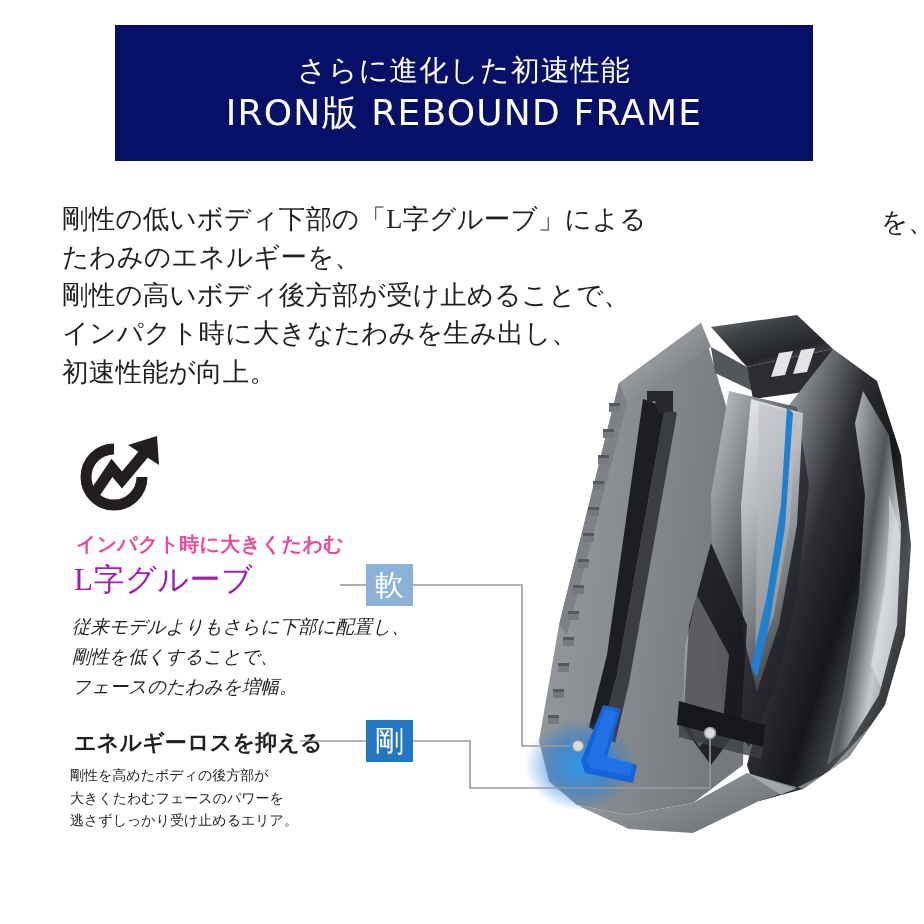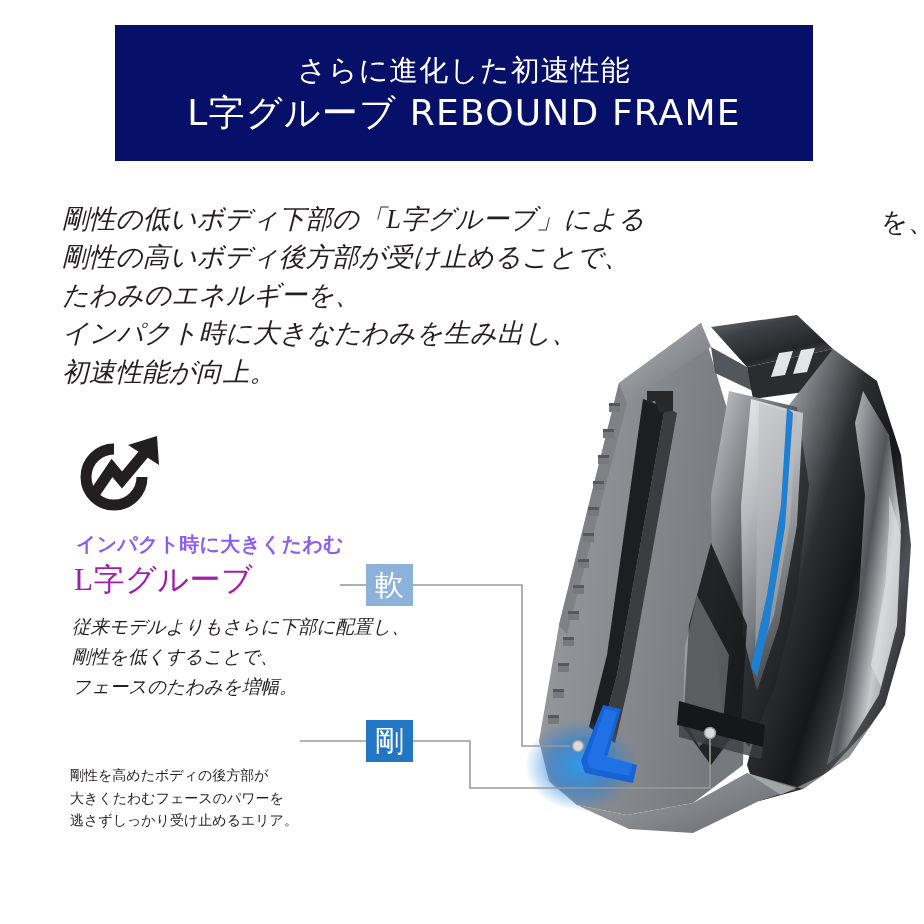--- a/index.html
+++ b/index.html
@@ -29,35 +29,35 @@
     font-family:"DejaVu Sans","Liberation Sans",sans-serif;
     font-size:36px;font-weight:400;letter-spacing:1.2px;line-height:1.1;
   }
 
   
   .lead{
     position:absolute;left:62px;top:197px;width:660px;
     font-size:26.5px;line-height:1.44;letter-spacing:.2px;
     color:#231f20;font-weight:400;
   }
-  .lead div{white-space:nowrap;font-style:italic;}
+  .lead div{white-space:nowrap;}
 
   .edge-frag{
     position:absolute;left:881px;top:200px;
     font-size:26.5px;line-height:1.44;color:#231f20;
     white-space:nowrap;
   }
 
   
   .trend-icon{position:absolute;left:62px;top:420px;width:110px;height:100px;}
 
   
   .c1-small{
     position:absolute;left:76px;top:528px;
-    font-size:20px;font-weight:700;letter-spacing:.2px;color:#8b5cf6;
+    font-size:20px;font-weight:700;letter-spacing:.2px;color:#ec4899;
     white-space:nowrap;
   }
   .c1-title{
     position:absolute;left:74px;top:556px;
     font-size:31px;font-weight:400;letter-spacing:.5px;color:#a21caf;
     white-space:nowrap;
   }
   .c1-body{
     position:absolute;left:72px;top:610px;
     font-size:18.5px;line-height:1.62;color:#231f20;
@@ -91,27 +91,27 @@
   .leaders{position:absolute;left:0;top:0;width:924px;height:924px;}
   .club{position:absolute;left:497px;top:292px;width:427px;height:560px;}
 </style>
 </head>
 <body>
 
 <div class="stage">
 
   <div class="banner">
     <div class="banner-l1">さらに進化した初速性能</div>
-    <div class="banner-l2">L字グルーブ REBOUND FRAME</div>
+    <div class="banner-l2">IRON版 REBOUND FRAME</div>
   </div>
 
   <div class="lead">
     <div>剛性の低いボディ下部の「L字グルーブ」による</div>
+    <div>たわみのエネルギーを、</div>
     <div>剛性の高いボディ後方部が受け止めることで、</div>
-    <div>たわみのエネルギーを、</div>
     <div>インパクト時に大きなたわみを生み出し、</div>
     <div>初速性能が向上。</div>
   </div>
 
   <div class="edge-frag">を、</div>
 
   <div class="trend-icon">
     <svg viewBox="0 0 110 100" width="110" height="100">
       <path d="M52 26 A28 28 0 1 0 80 54" fill="none" stroke="#231f20" stroke-width="11" stroke-linecap="butt"></path>
       <path d="M33 70 L50 45 L60 57 L90 21" fill="none" stroke="#231f20" stroke-width="11" stroke-linejoin="miter" stroke-linecap="butt"></path>
@@ -121,20 +121,21 @@
 
   <div class="c1-small">インパクト時に大きくたわむ</div>
   <div class="c1-title">L字グルーブ</div>
   <div class="chip chip-soft">軟</div>
   <div class="c1-body">
     <div>従来モデルよりもさらに下部に配置し、</div>
     <div>剛性を低くすることで、</div>
     <div>フェースのたわみを増幅。</div>
   </div>
 
+  <div class="c2-title">エネルギーロスを抑える</div>
   <div class="chip chip-hard">剛</div>
   <div class="c2-body">
     <div>剛性を高めたボディの後方部が</div>
     <div>大きくたわむフェースのパワーを</div>
     <div>逃さずしっかり受け止めるエリア。</div>
   </div>
 
   <div class="club">
     <svg viewBox="0 0 427 560" width="427" height="560">
       <defs>

